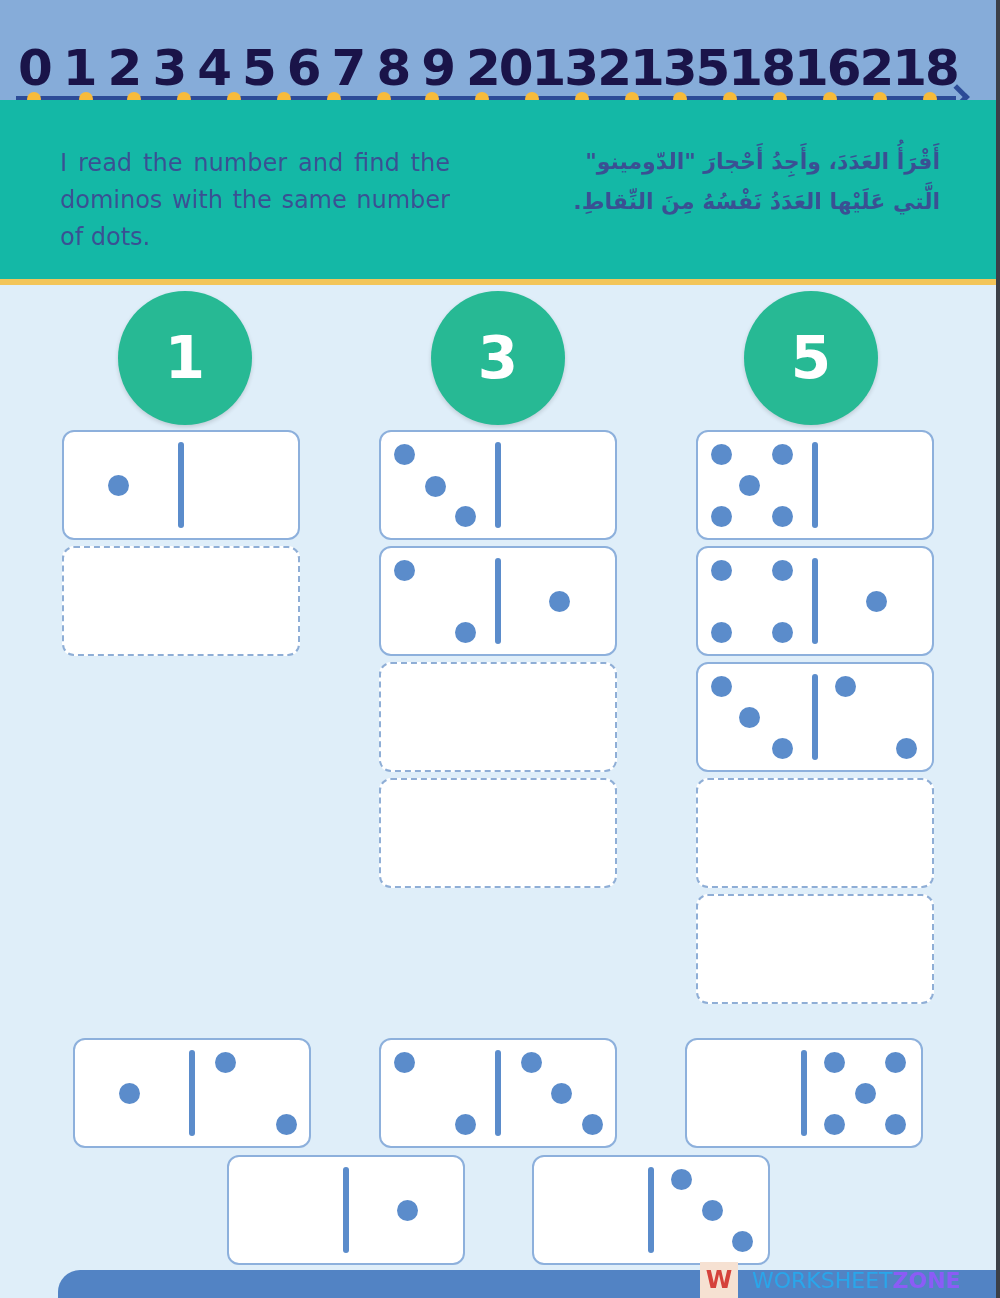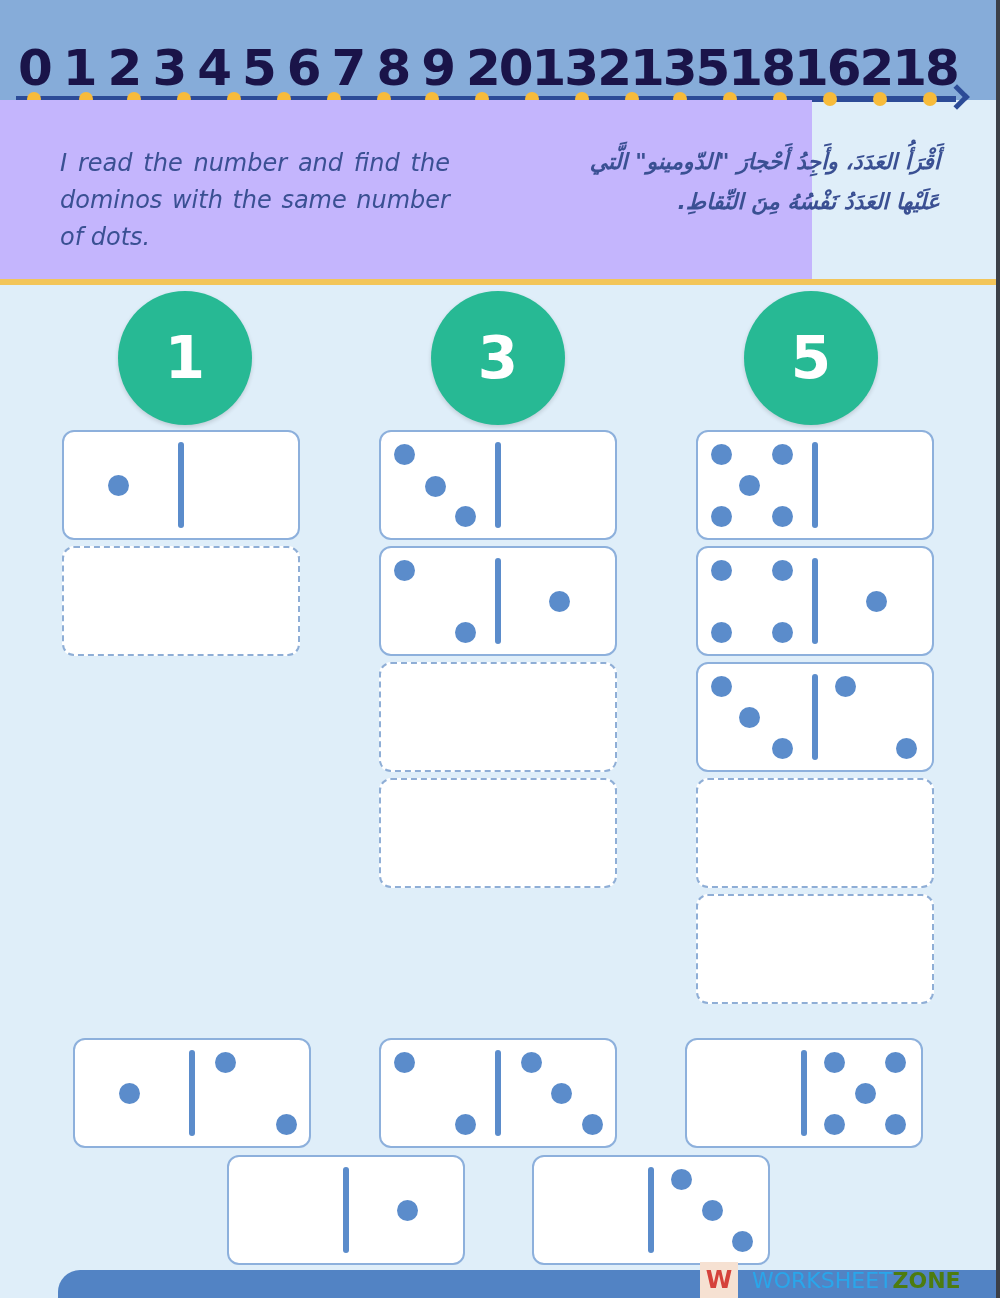--- a/index.html
+++ b/index.html
@@ -5,35 +5,35 @@
   * { box-sizing: border-box; margin: 0; padding: 0; }
   html, body { width: 1000px; height: 1298px; overflow: hidden; }
   body { background: #dfeef9; font-family: "DejaVu Sans", sans-serif; position: relative; }
   .header { position: absolute; left: 0; top: 0; width: 1000px; height: 100px; background: #86acd9; }
   .numline-nums { position: absolute; left: 18px; top: 28px; height: 70px; display: flex; align-items: flex-end; }
   .num { font-family: "DejaVu Sans", sans-serif; font-weight: bold; color: #1a1449; font-size: 50px; line-height: 60px; letter-spacing: -2px; }
   .num.sp { margin-right: 12px; }
   .line { position: absolute; left: 16px; top: 96px; width: 940px; height: 6px; background: #2c4b97; }
   .arrow { position: absolute; left: 948px; top: 88px; width: 18px; height: 18px; border-top: 5px solid #2c4b97; border-right: 5px solid #2c4b97; transform: rotate(45deg); }
   .tick { position: absolute; top: 92px; width: 14px; height: 14px; border-radius: 50%; background: #f7bb3b; }
-  .instr { position: absolute; left: 0; top: 100px; width: 812px; height: 180px; background: #c4b5fd; font-style: italic; }
+  .instr { position: absolute; left: 0; top: 100px; width: 1000px; height: 180px; background: #14b8a6; }
   .instr-en { position: absolute; left: 60px; top: 45px; width: 390px; font-family: "DejaVu Sans", sans-serif; font-size: 24px; line-height: 37px; color: #3a5093; text-align: justify; }
   .instr-ar { position: absolute; left: 548px; top: 42px; width: 392px; font-family: "DejaVu Sans", sans-serif; font-size: 22px; line-height: 40px; color: #3a5093; font-weight: bold; text-align: right; direction: rtl; }
   .yellow { position: absolute; left: 0; top: 279px; width: 1000px; height: 6px; background: #f2c55a; }
   .right-edge { position: absolute; right: 0; top: 0; width: 4px; height: 1298px; background: #3b3f47; }
   .badge { position: absolute; width: 134px; height: 134px; border-radius: 50%; background: #27b994; color: #fff; font-size: 58px; font-weight: bold; display: flex; align-items: center; justify-content: center; font-family: "DejaVu Sans", sans-serif; box-shadow: 0 2px 4px rgba(0,0,0,0.15); }
   .domino { position: absolute; width: 238px; height: 110px; background: #fff; border: 2px solid #8db0dc; border-radius: 12px; }
   .domino.empty { border: 2px dashed #8faed6; }
   .divider { position: absolute; left: 50%; top: 10px; width: 6px; height: 86px; margin-left: -3px; background: #5b8ccb; border-radius: 3px; }
   .dot { position: absolute; width: 21px; height: 21px; margin-left: -10px; margin-top: -10px; border-radius: 50%; background: #5b8ccb; }
   .footer { position: absolute; left: 58px; top: 1270px; width: 942px; height: 40px; background: #5283c4; border-radius: 22px 0 0 0; }
   .logo { position: absolute; left: 700px; top: 1262px; height: 36px; display: flex; align-items: center; }
   .logo-w { width: 38px; height: 36px; background: #f6e1d2; display: flex; align-items: center; justify-content: center; font-weight: bold; font-size: 24px; color: #d5413b; }
   .logo-t1 { font-family: "DejaVu Sans", sans-serif; font-weight: normal; font-size: 22px; color: #2aa6ea; margin-left: 14px; }
-  .logo-t2 { font-family: "DejaVu Sans", sans-serif; font-weight: bold; font-size: 22px; color: #4d7c0f; }
+  .logo-t2 { font-family: "DejaVu Sans", sans-serif; font-weight: bold; font-size: 22px; color: #8b5cf6; }
 </style>
 </head>
 <body>
 
 <div class="header">
   <div class="numline-nums" id="nums">
       <span class="num sp">0</span>
       <span class="num sp">1</span>
       <span class="num sp">2</span>
       <span class="num sp">3</span>

